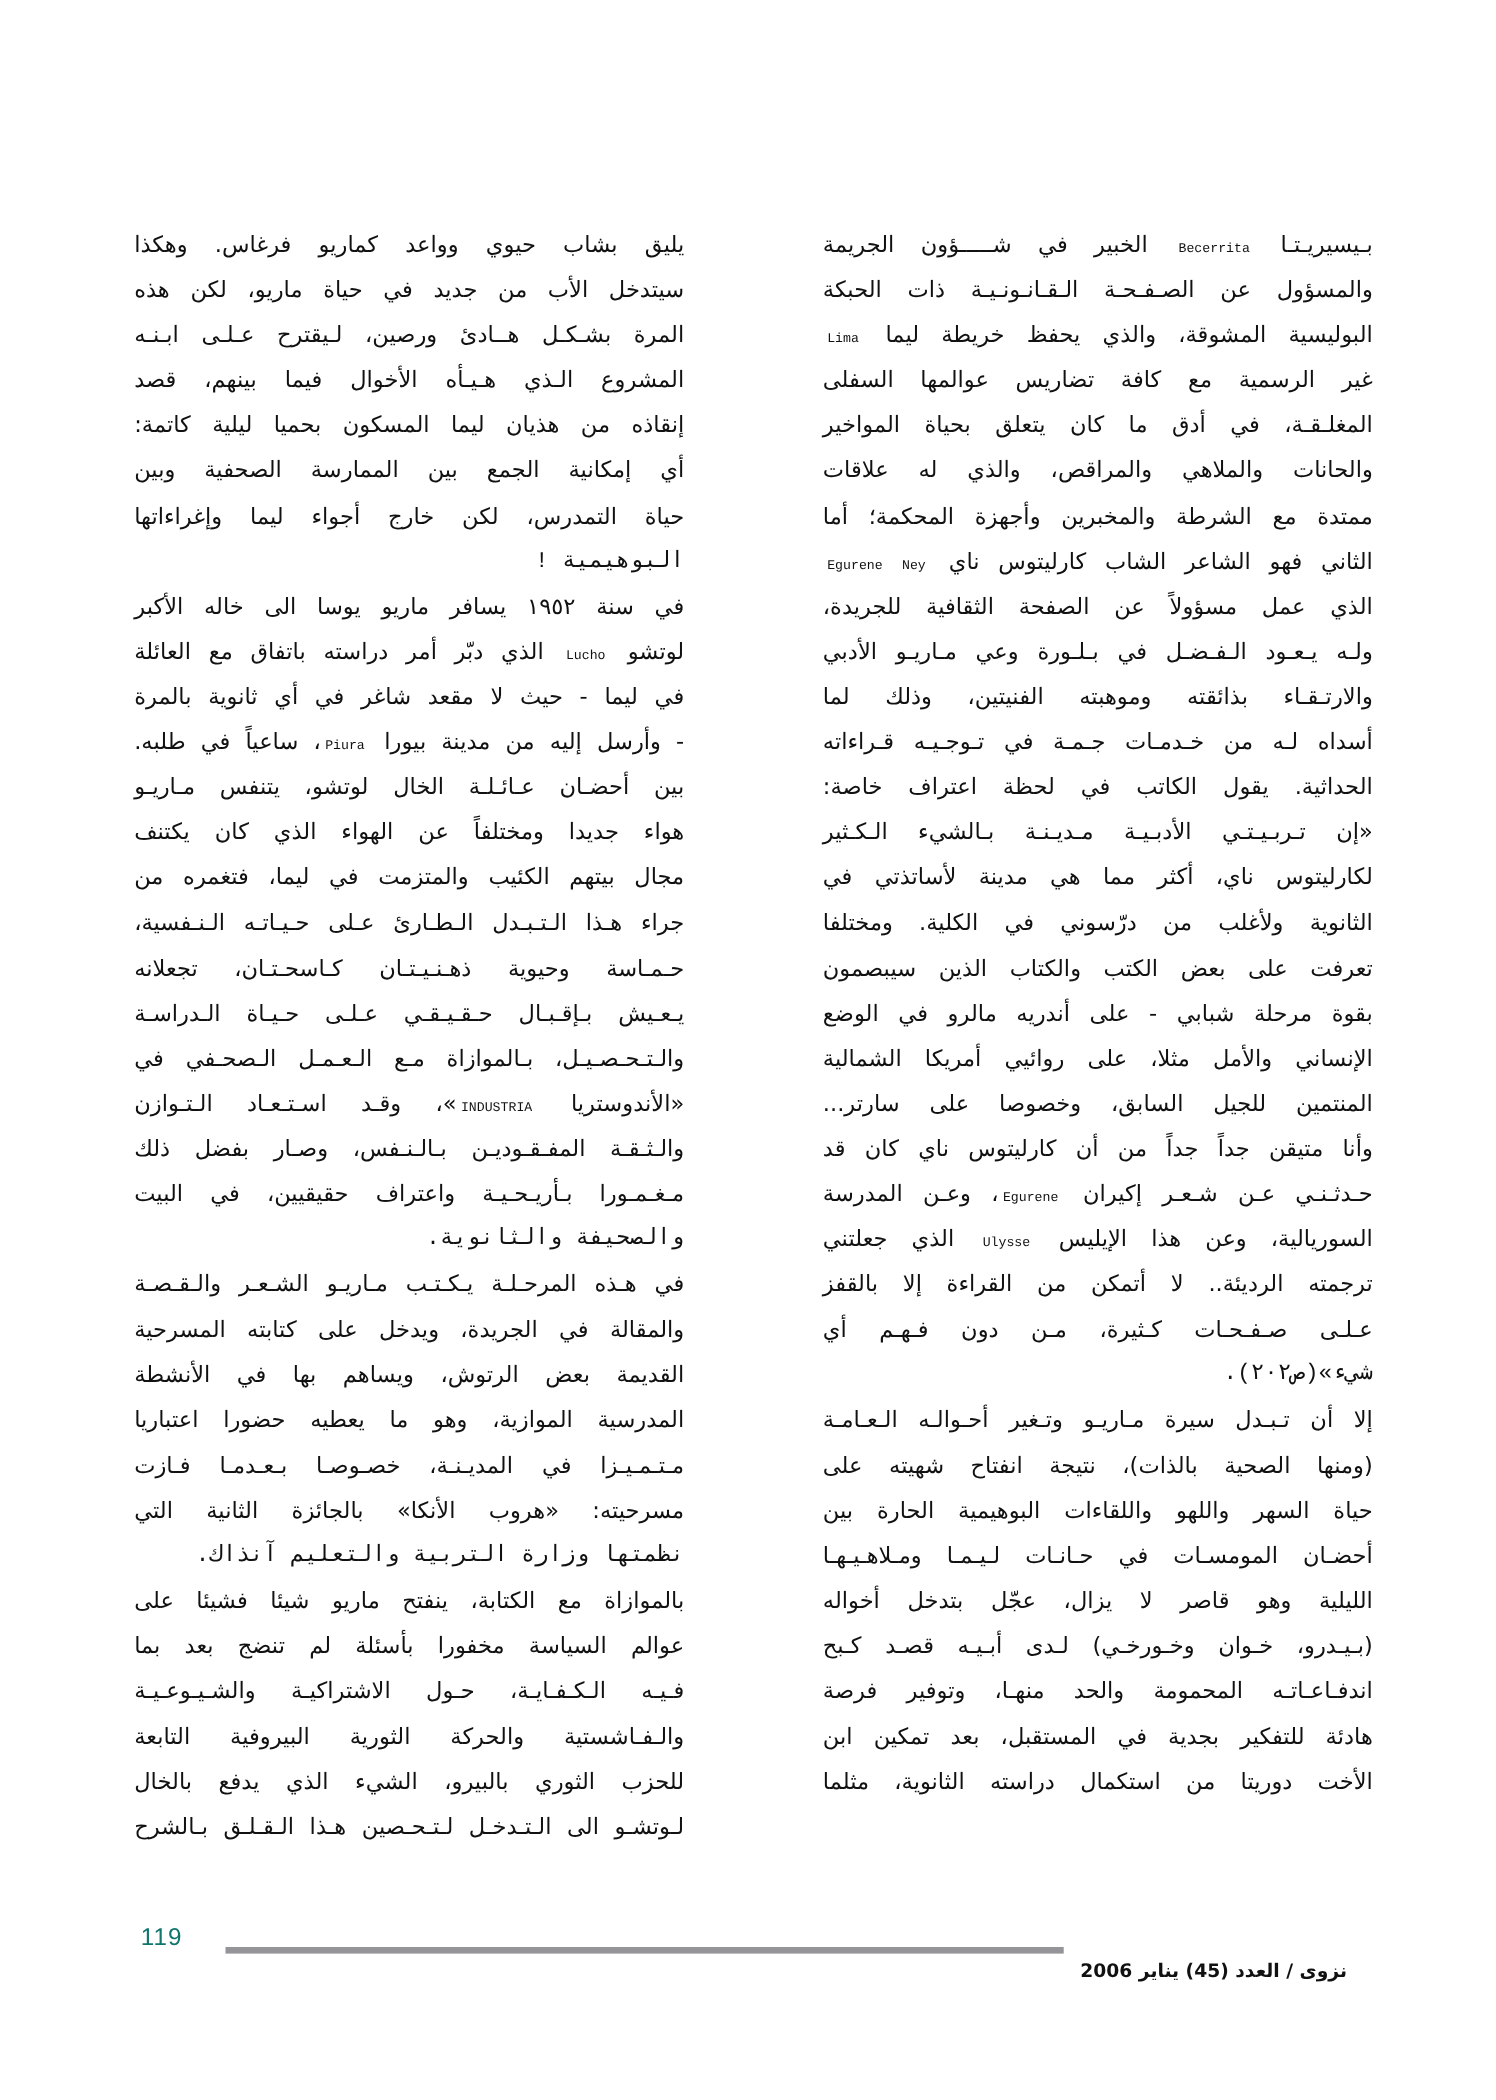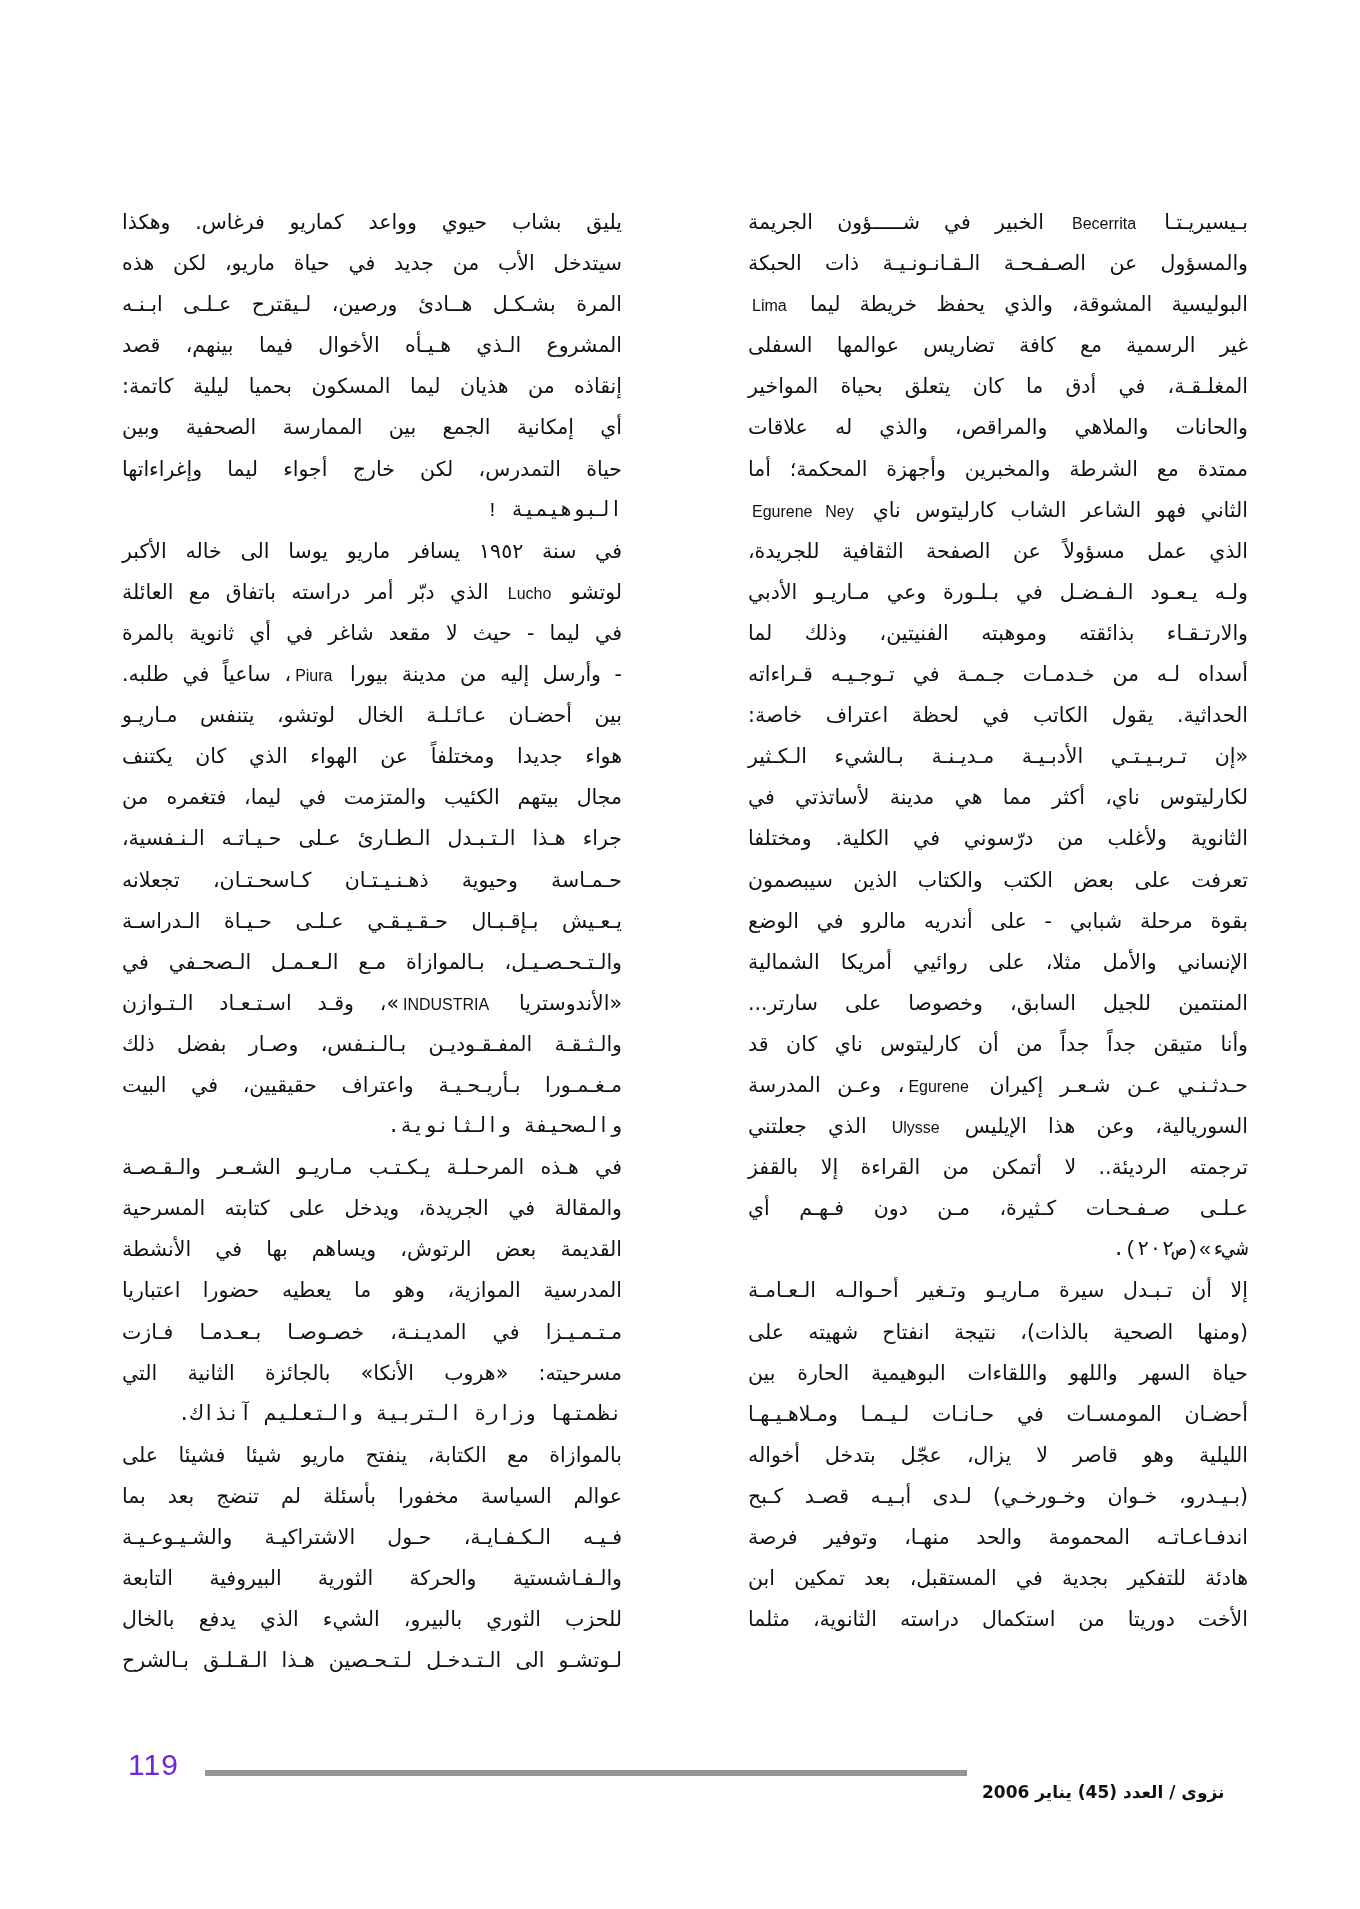--- a/index.html
+++ b/index.html
@@ -20,27 +20,27 @@
     .col-left { left: 122px; }
     .line {
       display: block;
       white-space: nowrap;
       text-align: justify;
       text-align-last: justify;
       height: 41.1px;
       overflow: visible;
     }
     .line.last { text-align-last: right; font-family: Liberation Mono, monospace; }
-    .latin { font-family: Liberation Sans, sans-serif; font-size: 16px; direction: ltr; unicode-bidi: embed; padding: 0 4px; }
+    .latin { font-family: Liberation Mono, monospace; font-size: 12px; direction: ltr; unicode-bidi: embed; padding: 0 4px; }
     .footer-rule {
       position: absolute; left: 205px; top: 1770px; width: 762px; height: 6px; background: #959499;
     }
     .page-number {
       position: absolute; left: 128px; top: 1748px;
-      font-family: "Liberation Sans", sans-serif; font-size: 30px; color: #6d28d9; letter-spacing: 1px;
+      font-family: "Liberation Sans", sans-serif; font-size: 22px; color: #0f766e; letter-spacing: 1px;
     }
     .issue-info {
       position: absolute; left: 982px; top: 1756px; width: 300px;
       direction: rtl; text-align: left;
       font-family: "DejaVu Sans", sans-serif; font-weight: bold; font-size: 17px; color: #111;
       white-space: nowrap;
       margin-top: 26px;
     }
   </style>
 </head>

